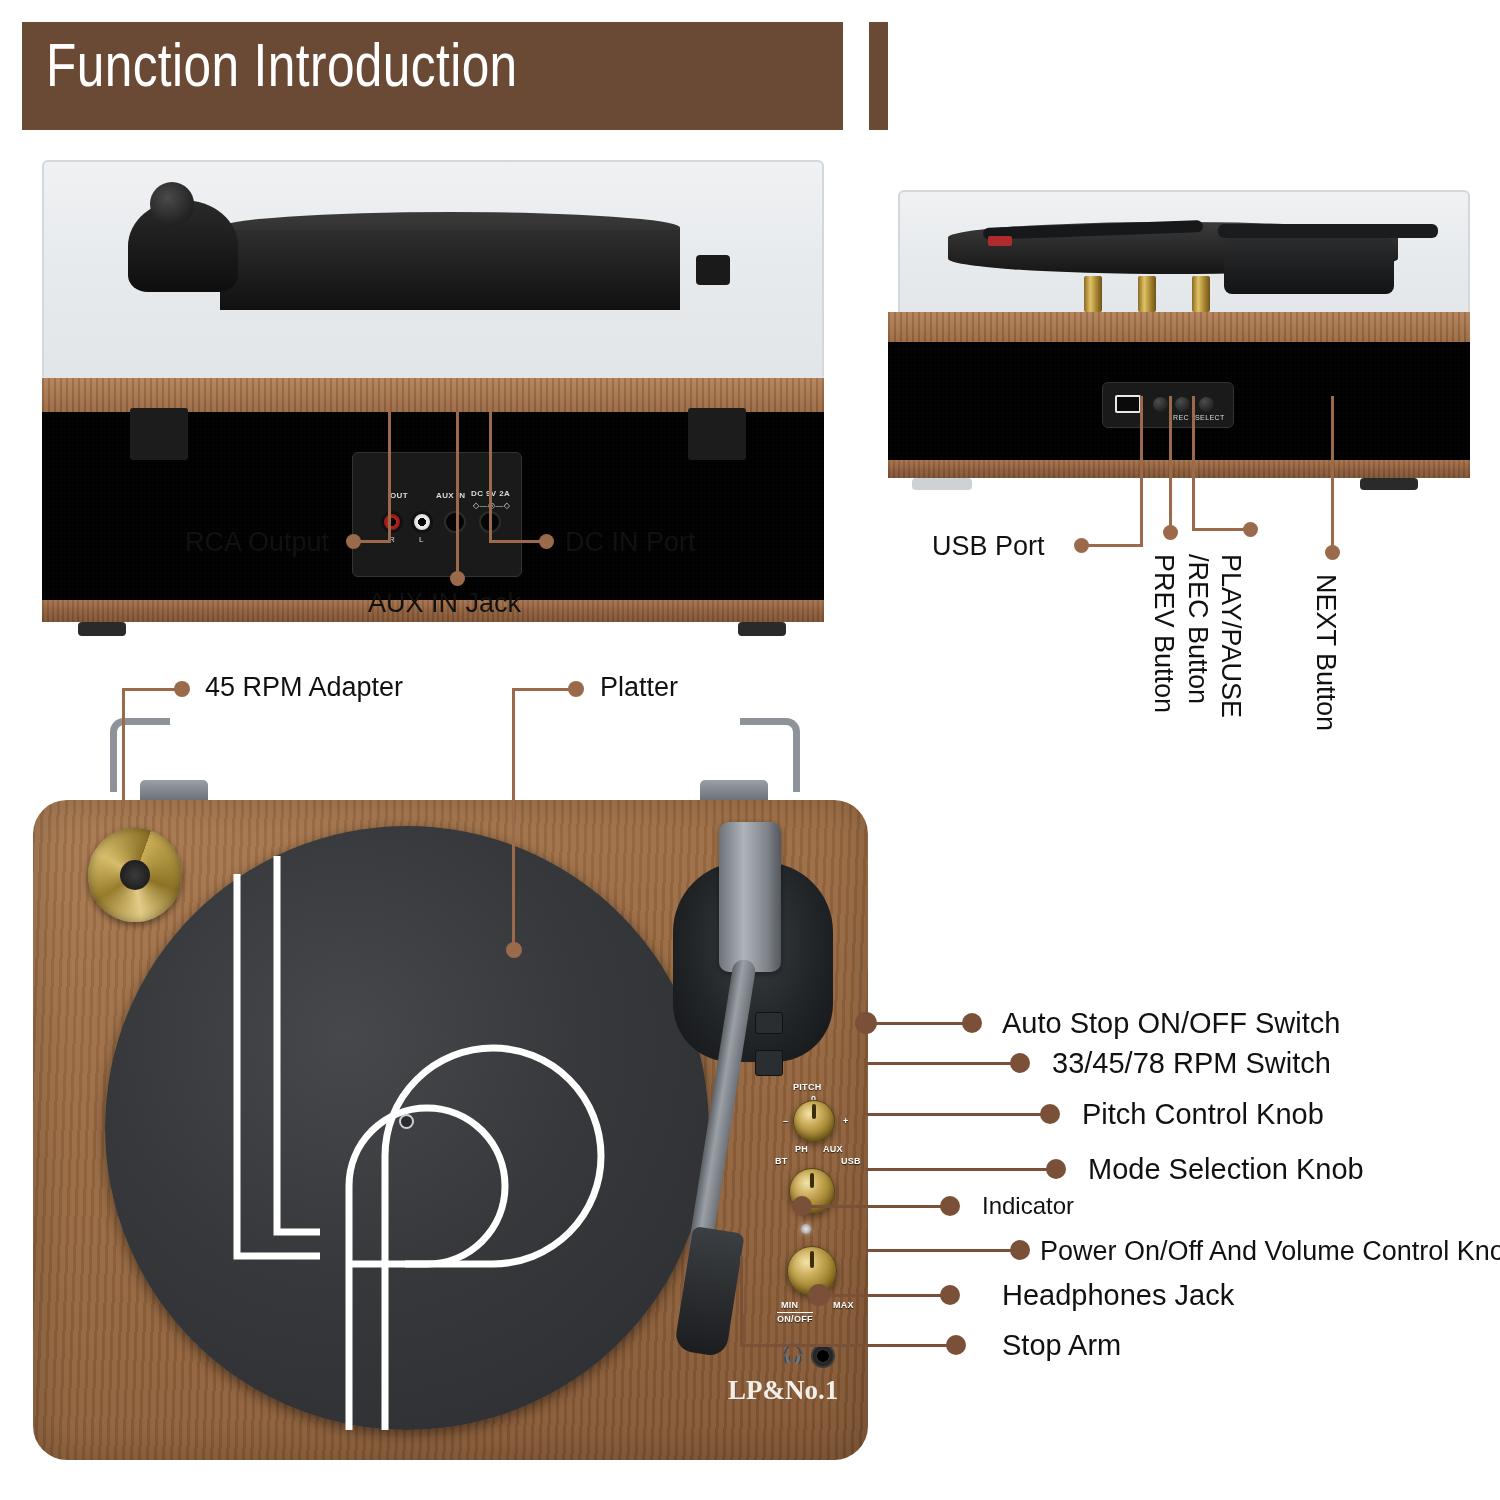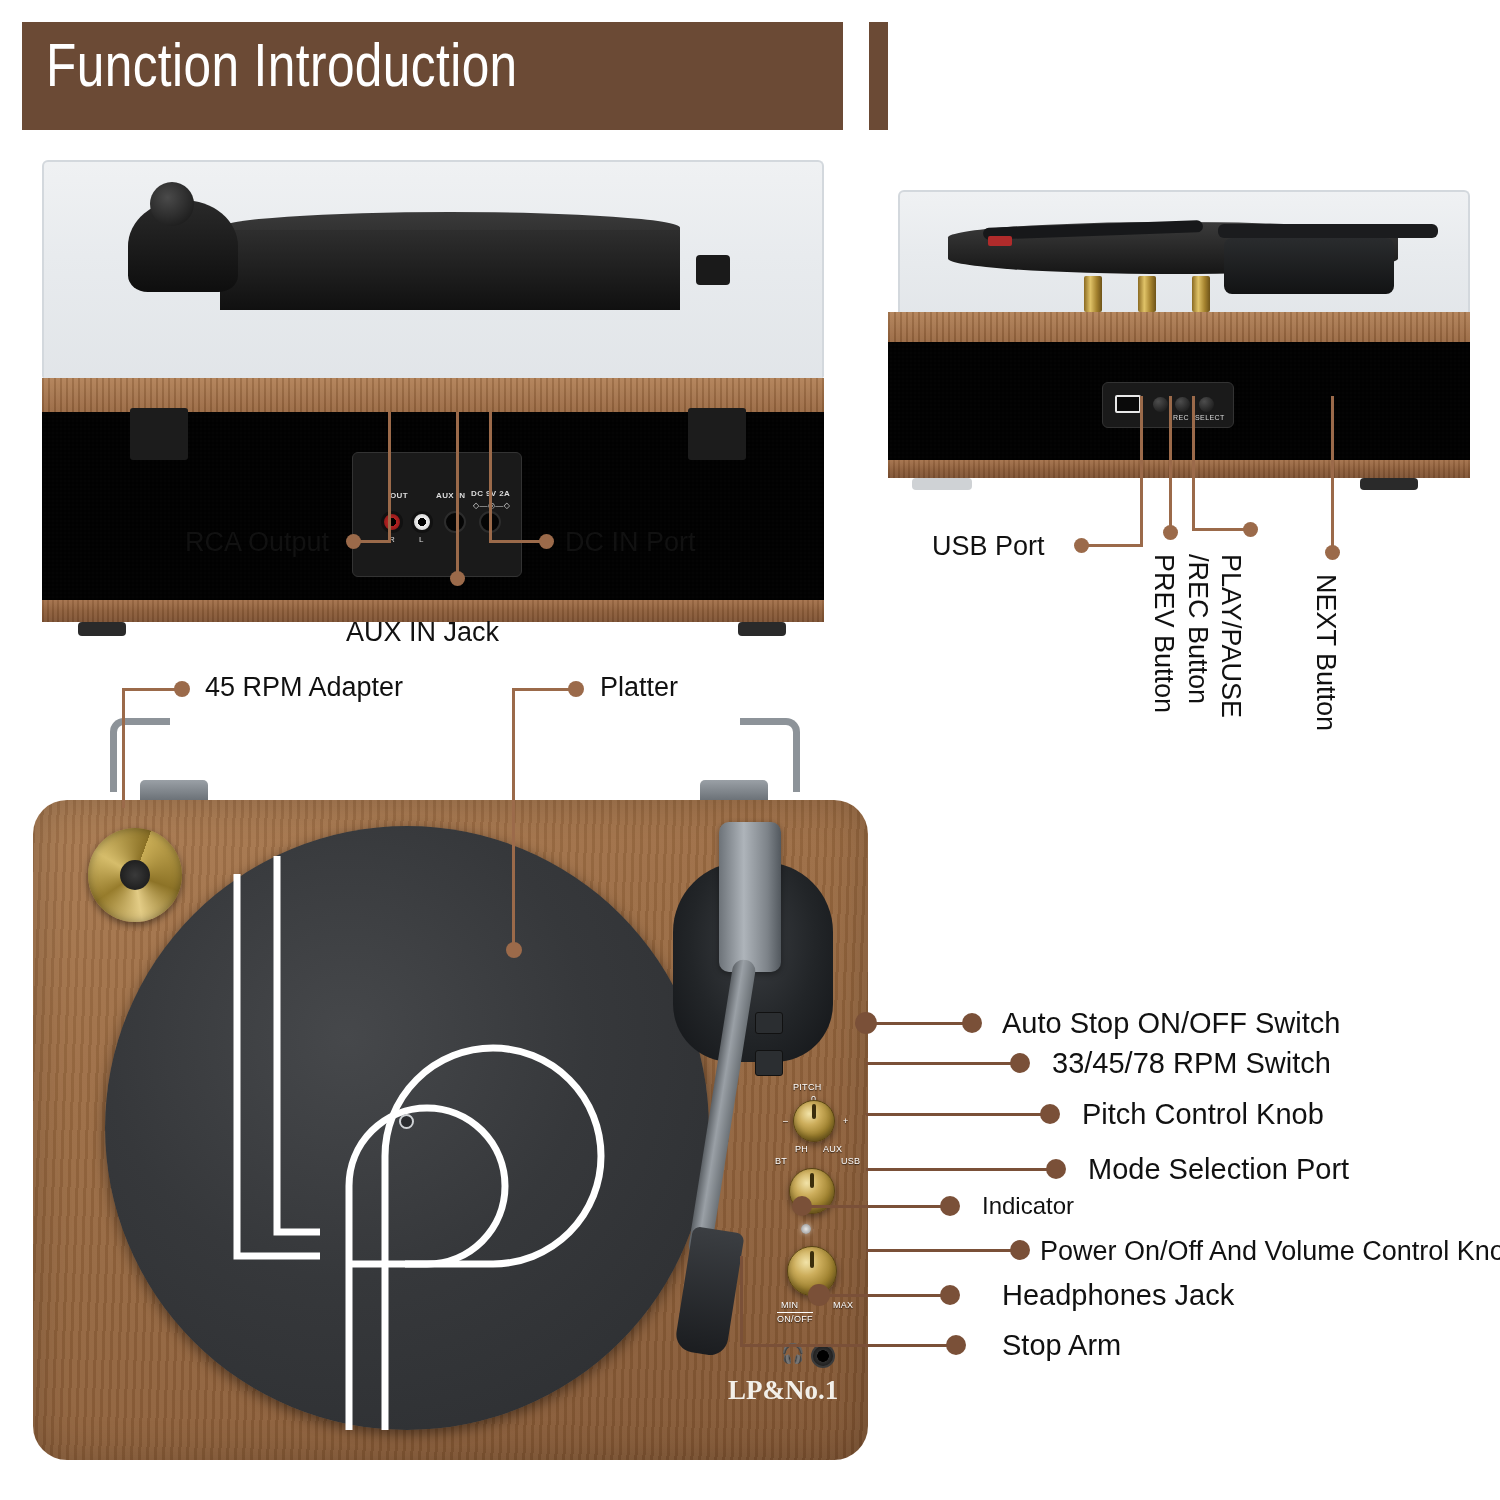--- a/index.html
+++ b/index.html
@@ -132,21 +132,21 @@
     position:absolute; border-radius:50%;
     background:
       radial-gradient(circle at 38% 32%, #f2e3a8 0%, #cdae5c 30%, #9c7f2d 62%, #6d5519 100%);
     box-shadow:0 3px 7px rgba(0,0,0,.42), inset 0 -3px 6px rgba(0,0,0,.3);
     border:1px solid #584413;
   }
   .knob:after{
     content:""; position:absolute; left:50%; top:8%; width:4px; height:36%;
     margin-left:-2px; background:#3a2d0c; border-radius:2px;
   }
-  .ctrltxt{ position:absolute; color:#fff; font-size:9px; font-weight:400; letter-spacing:.3px; white-space:nowrap;
+  .ctrltxt{ position:absolute; color:#fff; font-size:9px; font-weight:700; letter-spacing:.3px; white-space:nowrap;
             text-shadow:0 1px 1px rgba(0,0,0,.7); }
   .led{ position:absolute; width:10px; height:10px; border-radius:50%;
         background:radial-gradient(circle,#e8e8e8,#8a8a8a); box-shadow:0 0 5px rgba(255,255,255,.5); }
   #hpjack{ position:absolute; width:24px; height:24px; border-radius:50%;
            background:radial-gradient(circle,#000 0 40%, #2e2e2e 41%, #121212 100%); border:2px solid #3b3b3b; }
   #hpicon{ position:absolute; color:#fff; font-size:19px; line-height:19px; }
   .switchblk{ position:absolute; background:#2b2e31; border-radius:3px; border:1px solid #111; }
 </style>
 </head>
 <body>
@@ -191,21 +191,21 @@
   </div>
 </div>
 
 <div class="lin" style="left:388px; top:412px; width:3px; height:130px;"></div>
 <div class="lin" style="left:355px; top:540px; width:36px; height:3px;"></div>
 <div class="dot" style="left:346px; top:534px; width:15px; height:15px;"></div>
 <div class="lbl" style="left:185px; top:527px;">RCA Output</div>
 
 <div class="lin" style="left:456px; top:412px; width:3px; height:165px;"></div>
 <div class="dot" style="left:450px; top:571px; width:15px; height:15px;"></div>
-<div class="lbl" style="left:346px; top:588px;margin-top:29px;">AUX IN Jack</div>
+<div class="lbl" style="left:368px; top:588px;">AUX IN Jack</div>
 
 <div class="lin" style="left:489px; top:412px; width:3px; height:130px;"></div>
 <div class="lin" style="left:489px; top:540px; width:58px; height:3px;"></div>
 <div class="dot" style="left:539px; top:534px; width:15px; height:15px;"></div>
 <div class="lbl" style="left:565px; top:527px;">DC IN Port</div>
 
 <div id="photo-side">
   <div class="cover" style="left:10px; top:0px; width:572px; height:140px;"></div>
 
   <div style="position:absolute;left:60px;top:32px;width:450px;height:52px;background:linear-gradient(180deg,#3b3b3b,#161616);border-radius:50%/30%;"></div>
@@ -326,21 +326,21 @@
 <div class="lin dark" style="left:866px; top:1062px; width:152px; height:3px;"></div>
 <div class="dot dark" style="left:1010px; top:1053px; width:20px; height:20px;"></div>
 <div class="lbl" style="left:1052px; top:1048px; font-size:29px;">33/45/78 RPM Switch</div>
 
 <div class="lin dark" style="left:866px; top:1113px; width:180px; height:3px;"></div>
 <div class="dot dark" style="left:1040px; top:1104px; width:20px; height:20px;"></div>
 <div class="lbl" style="left:1082px; top:1099px; font-size:29px;">Pitch Control Knob</div>
 
 <div class="lin dark" style="left:866px; top:1168px; width:186px; height:3px;"></div>
 <div class="dot dark" style="left:1046px; top:1159px; width:20px; height:20px;"></div>
-<div class="lbl" style="left:1088px; top:1154px; font-size:29px;">Mode Selection Port</div>
+<div class="lbl" style="left:1088px; top:1154px; font-size:29px;">Mode Selection Knob</div>
 
 <div class="dot dark" style="left:792px; top:1196px; width:20px; height:20px;"></div>
 <div class="lin dark" style="left:805px; top:1205px; width:142px; height:3px;"></div>
 <div class="dot dark" style="left:940px; top:1196px; width:20px; height:20px;"></div>
 <div class="lbl" style="left:982px; top:1191px; font-size:24px;">Indicator</div>
 
 <div class="lin dark" style="left:866px; top:1249px; width:152px; height:3px;"></div>
 <div class="dot dark" style="left:1010px; top:1240px; width:20px; height:20px;"></div>
 <div class="lbl" style="left:1040px; top:1236px; font-size:27px;">Power On/Off And Volume Control Knob</div>
 

